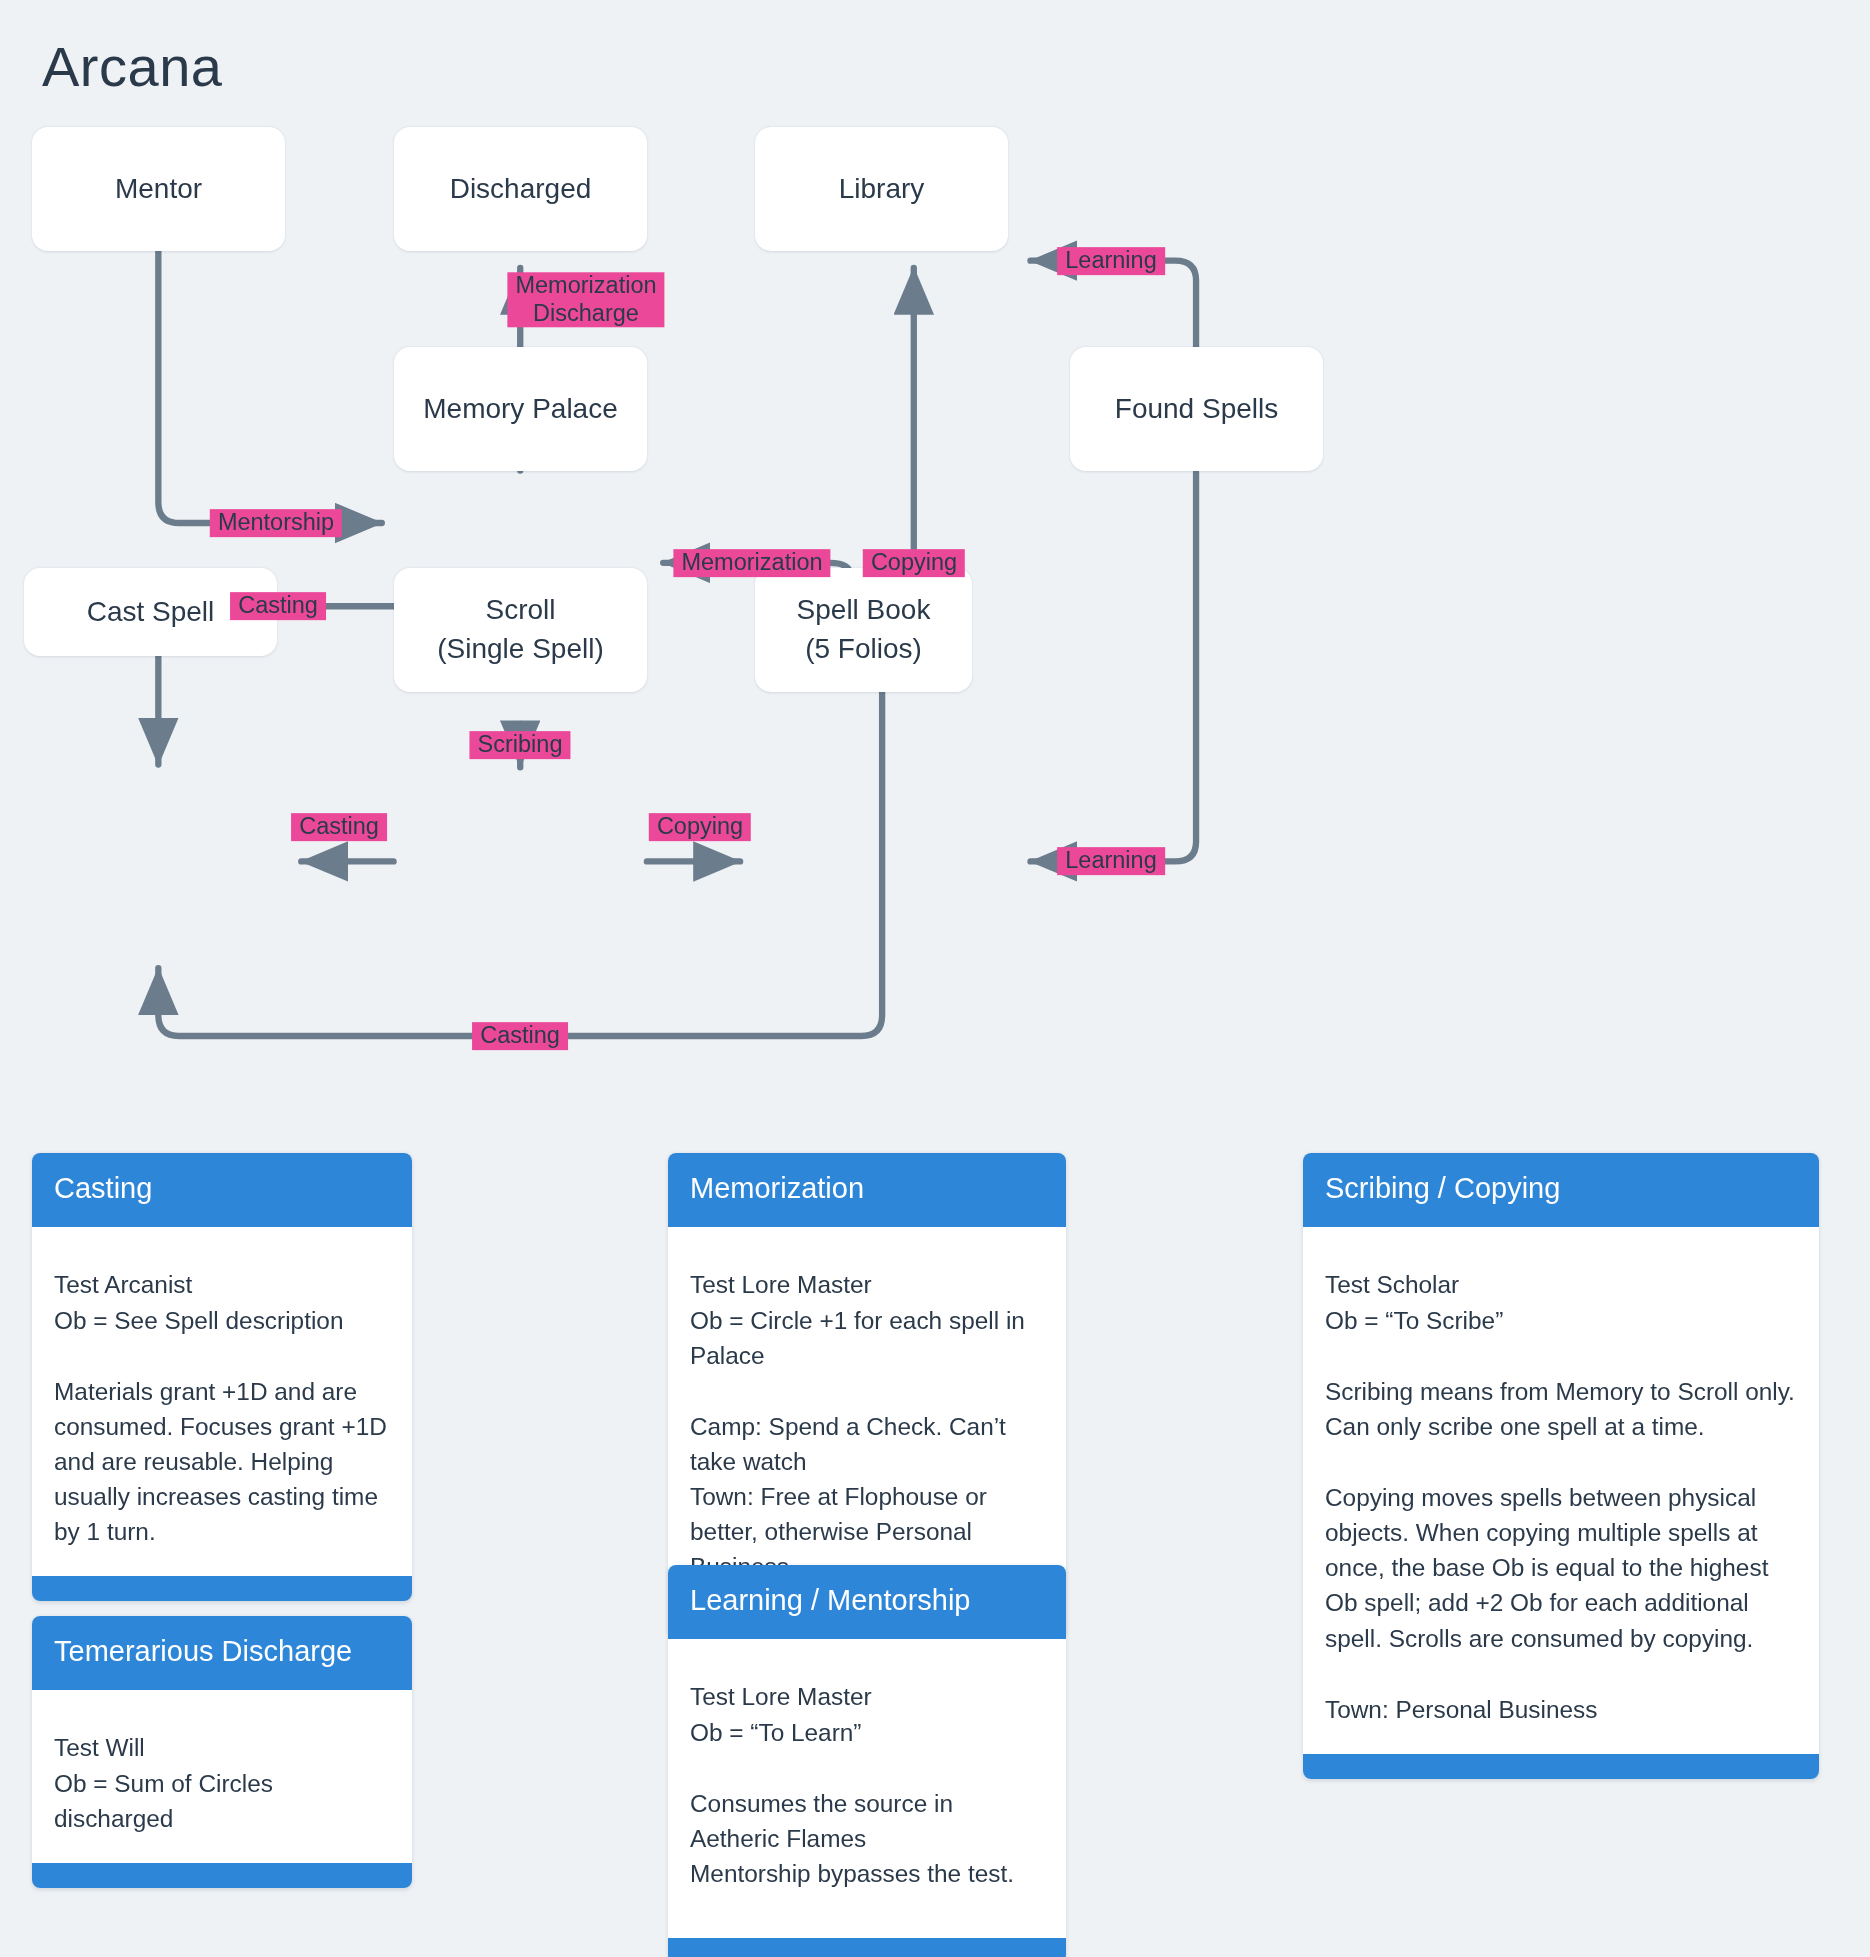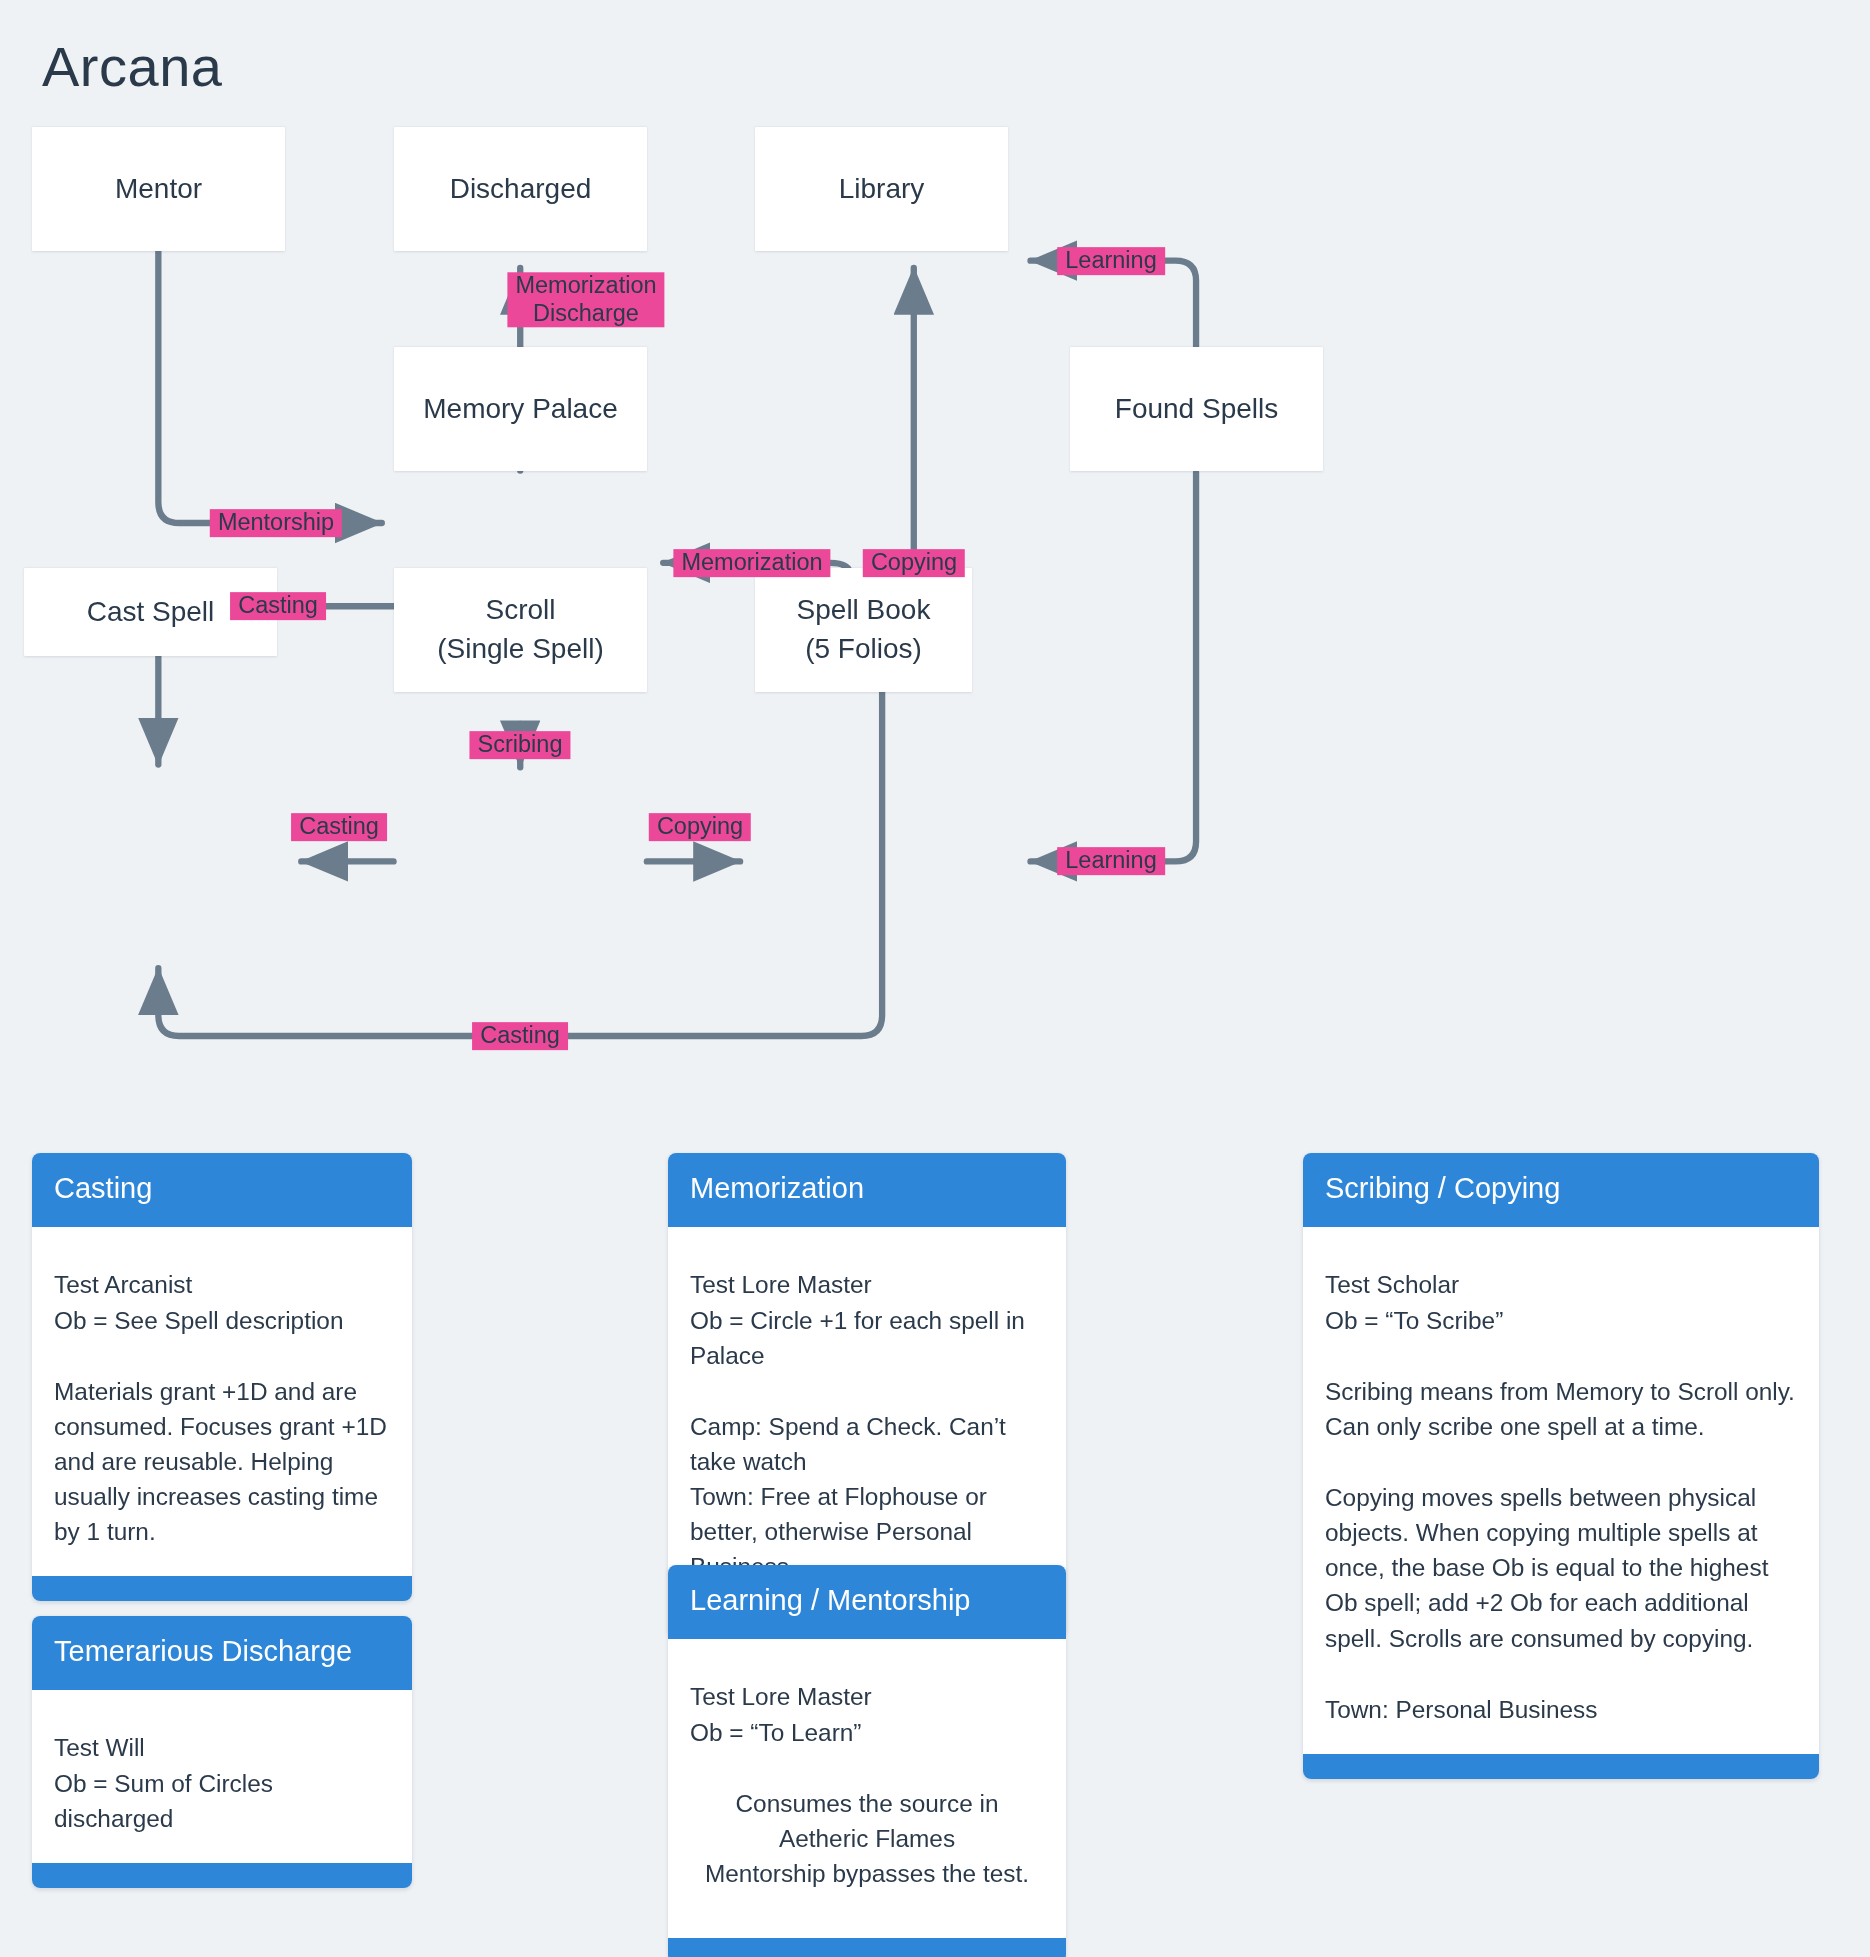--- a/index.html
+++ b/index.html
@@ -17,21 +17,21 @@
     color:#2b3a4a;
   }
 
   
   #diagram{position:absolute;left:0;top:0;width:1871px;height:1113px;}
   #edges{position:absolute;left:0;top:0;width:1871px;height:1113px;}
 
   .node{
     position:absolute;
     background:#ffffff;
-    border-radius:1px;
+    border-radius:16px;
     box-shadow:0 0.9px 2.7px rgba(30,50,70,.13);
     display:flex;align-items:center;justify-content:center;
     text-align:center;
     font-size:28px;
     line-height:1.38;
     color:#2b3a4a;
     z-index:3;
   }
 
   .edge-label{
@@ -207,21 +207,21 @@
 Town: Free at Flophouse or better, otherwise Personal Business</p>
   </div>
   <div class="card-foot"></div>
 </div>
 
 <div class="card" style="left:668px;top:1565px;width:398px;">
   <div class="card-head">Learning / Mentorship</div>
   <div class="card-body" style="padding-bottom:47px;">
     <p style="white-space:pre-line;">Test Lore Master
 Ob = “To Learn”</p>
-    <p style="white-space:pre-line;text-align:center;">Consumes the source in Aetheric Flames
+    <p style="white-space:pre-line;">Consumes the source in Aetheric Flames
 Mentorship bypasses the test.</p>
   </div>
   <div class="card-foot"></div>
 </div>
 
 <div class="card" style="left:1303px;top:1153px;width:516px;">
   <div class="card-head">Scribing / Copying</div>
   <div class="card-body">
     <p style="white-space:pre-line;">Test Scholar
 Ob = “To Scribe”</p>

